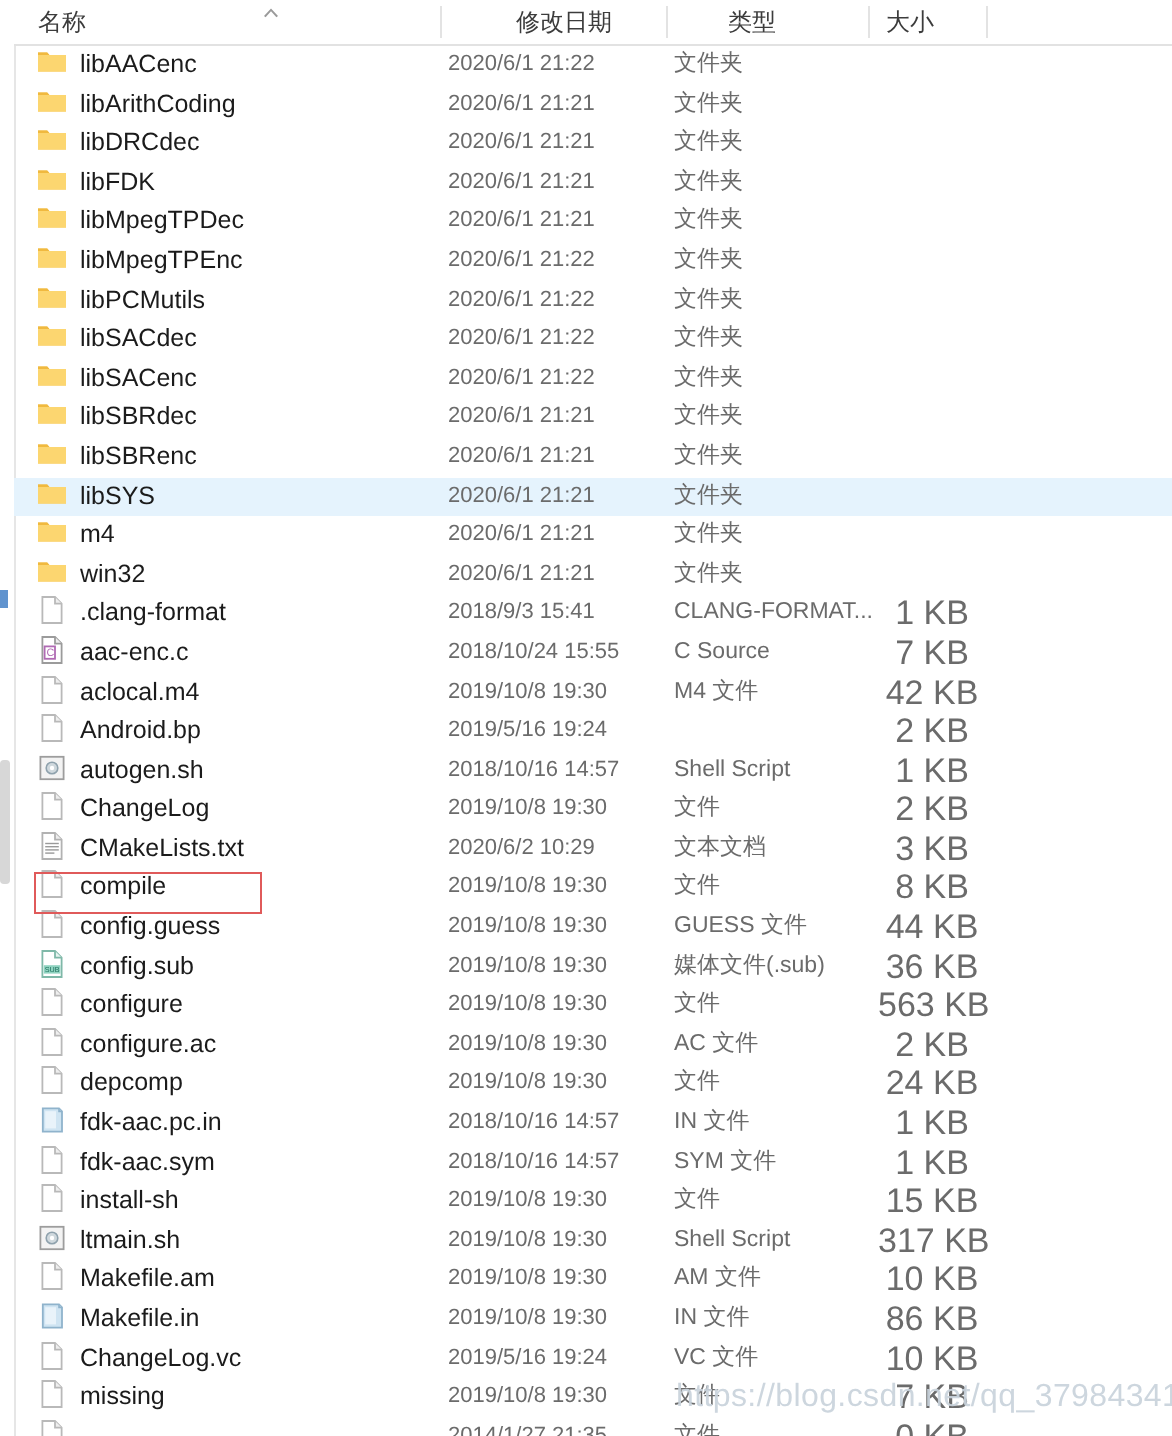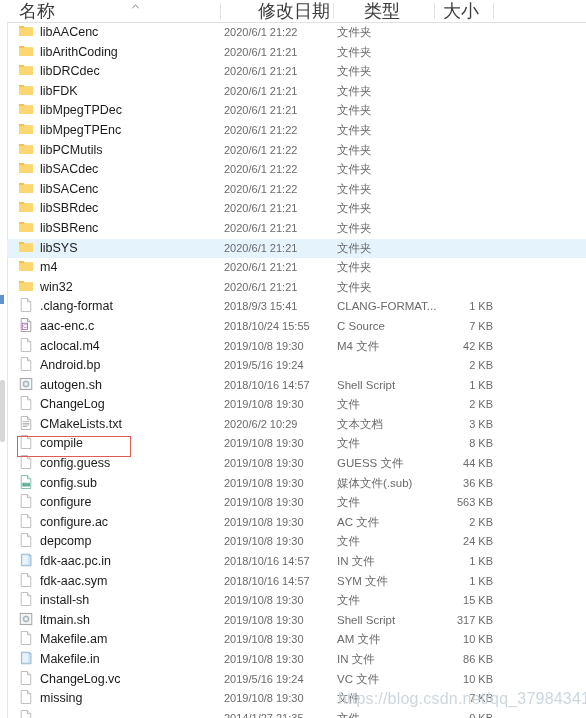--- a/index.html
+++ b/index.html
@@ -13,35 +13,35 @@
   #explorer{position:relative;width:586px;height:718px;overflow:hidden;background:#fff;}
 
   
   .nav-edge{position:absolute;left:0;top:0;width:7px;height:718px;background:#ffffff;border-right:1px solid #e6e6e6;}
   .nav-thumb{position:absolute;left:0px;top:380px;width:5px;height:62px;background:#d7d7d7;border-radius:2px;}
   .nav-tick{position:absolute;left:0px;top:295px;width:4px;height:9px;background:#2b6fbd;opacity:.75;}
 
   
   .header{position:absolute;left:7px;top:0;right:0;height:22px;background:#ffffff;border-bottom:1px solid #e2e2e2;}
   .hcell{position:absolute;top:0;height:22px;box-sizing:border-box;
-         font-size:18px;color:#3c3c3c;line-height:22px;white-space:nowrap;overflow:hidden;}
+         font-size:12px;color:#3c3c3c;line-height:22px;white-space:nowrap;overflow:hidden;}
   .hcell .lbl{display:block;padding-left:8px;}
   .hsep{position:absolute;top:3px;width:1px;height:16px;background:#e3e3e3;}
   .sort-arrow{position:absolute;left:124px;top:3px;width:9px;height:7px;}
   .sort-arrow svg{display:block;}
 
   
   .list{position:absolute;left:7px;top:23px;right:0;bottom:0;overflow:hidden;}
   .row{position:relative;height:19.6px;line-height:19.6px;white-space:nowrap;}
   .row.sel{background:#e5f3fd;}
   .c-name{position:absolute;left:11px;top:0;width:205px;overflow:hidden;text-overflow:ellipsis;
           font-size:12.5px;color:#1b1b1b;}
   .c-date{position:absolute;left:217px;top:0;width:110px;font-size:11px;color:#6b6b6b;}
   .c-type{position:absolute;left:330px;top:0;width:110px;font-size:11.5px;color:#6b6b6b;overflow:hidden;text-overflow:ellipsis;}
-  .c-size{position:absolute;left:432px;top:0;width:54px;text-align:right;font-size:11px;color:#6b6b6b;}
+  .c-size{position:absolute;left:432px;top:0;width:54px;text-align:center;font-size:17px;color:#6b6b6b;}
 
   .ico{display:inline-block;width:16px;height:16px;vertical-align:-3px;margin-right:6px;position:relative;}
   .ico svg{display:block;position:absolute;left:0;top:0;}
   .nm{display:inline-block;vertical-align:top;}
 
   
   .annot{position:absolute;left:17px;top:436px;width:114px;height:21px;
          border:1.4px solid #e05a5a;box-sizing:border-box;pointer-events:none;}
 
   

